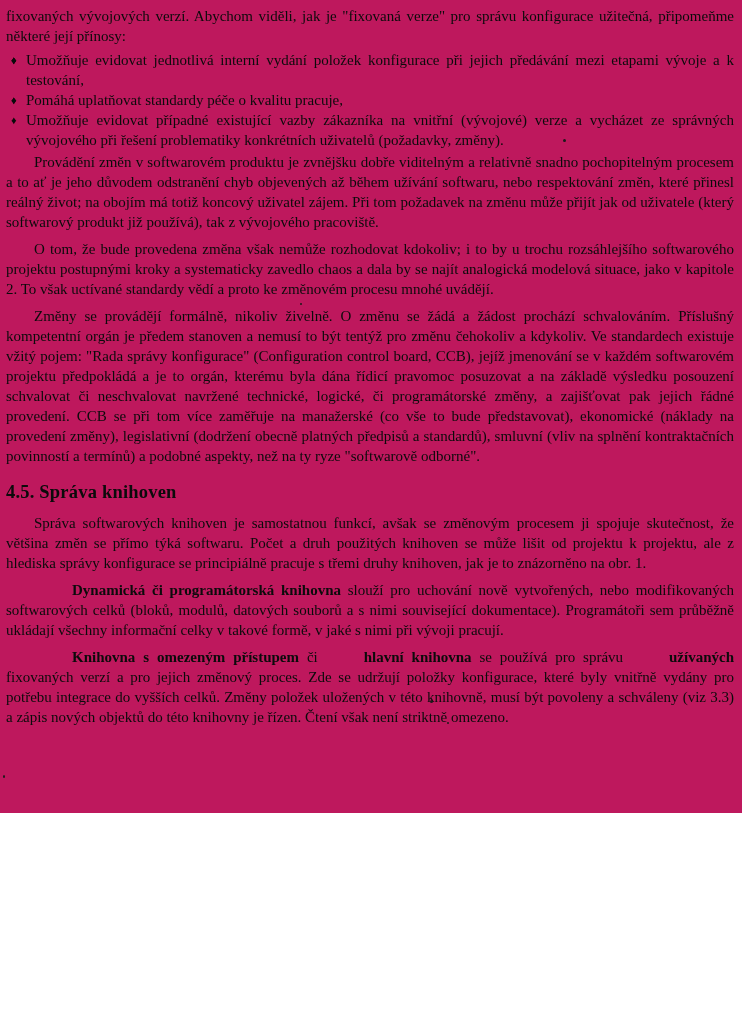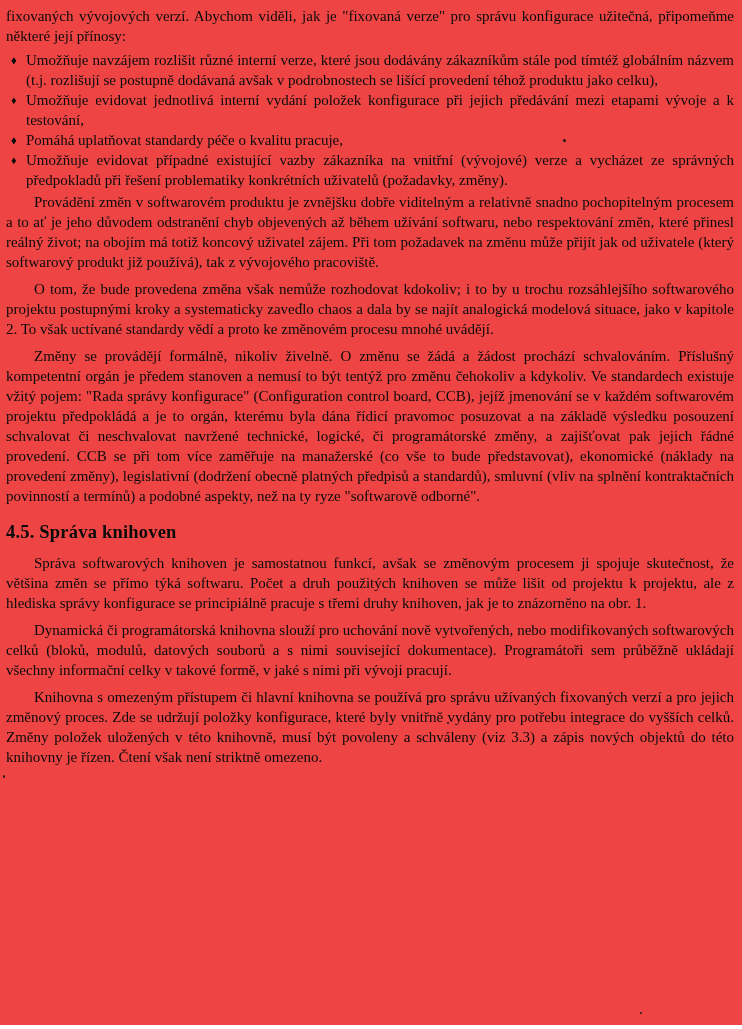--- a/index.html
+++ b/index.html
@@ -3,24 +3,24 @@
 <meta charset="utf-8">
 <style>
   html, body {
     margin: 0;
     padding: 0;
     background: #ffffff;
   }
   .page {
     position: relative;
     width: 742px;
-    height: 1025px;
+    height: 813px;
     box-sizing: border-box;
     padding: 6px 8px 0 6px;
-    background: #ef4444;
+    background: #be185d;
     color: #0b0b0b;
     font-family: "Liberation Serif", "DejaVu Serif", serif;
     font-size: 15px;
     line-height: 20px;
     overflow: hidden;
     text-align: justify;
   }
   .para {
     margin: 0 0 7px 0;
     text-indent: 28px;
@@ -48,21 +48,22 @@
   }
   h2.sec-heading {
     font-size: 18.5px;
     line-height: 24px;
     font-weight: bold;
     margin: 14px 0 9px 0;
     text-align: left;
     letter-spacing: 0.2px;
   }
   b.lead {
-    font-weight: normal;
+    font-weight: bold;
+    margin-left: 38px;
   }
   .speck {
     position: absolute;
     width: 3px;
     height: 3px;
     background: #1a1a1a;
     border-radius: 50%;
   }
   .speck.s1 { left: 563px; top: 139px; }
   .speck.s2 { left: 300px; top: 303px; width: 2px; height: 2px; }
@@ -77,36 +78,35 @@
 <div class="page">
 
   <p class="para no-indent">fixovaných vývojových verzí. Abychom viděli, jak je "fixovaná verze" pro správu konfigurace užitečná, připomeňme některé její přínosy:</p>
 
   <ul class="bullets">
     <li>
       <span class="bmark">♦</span>
     </li>
     <li>
       <span class="bmark">♦</span>
-      <span>Umožňuje navzájem rozlišit různé interní verze, které jsou dodávány zákazníkům stále pod tímtéž globálním názvem (t.j. rozlišují se postupně dodávaná avšak v podrobnostech se lišící provedení téhož produktu jako celku),</span>
     </li>
     <li>
       <span class="bmark">♦</span>
       <span>Umožňuje evidovat jednotlivá interní vydání položek konfigurace při jejich předávání mezi etapami vývoje a k testování,</span>
     </li>
     <li>
       <span class="bmark">♦</span>
     </li>
     <li>
       <span class="bmark">♦</span>
       <span>Pomáhá uplatňovat standardy péče o kvalitu pracuje,</span>
     </li>
     <li>
       <span class="bmark">♦</span>
-      <span>Umožňuje evidovat případné existující vazby zákazníka na vnitřní (vývojové) verze a vycházet ze správných předpokladů při řešení problematiky konkrétních uživatelů (požadavky, změny).</span>
+      <span>Umožňuje evidovat případné existující vazby zákazníka na vnitřní (vývojové) verze a vycházet ze správných vývojového při řešení problematiky konkrétních uživatelů (požadavky, změny).</span>
     </li>
   </ul>
 
 
   <p class="para">Provádění změn v softwarovém produktu je zvnějšku dobře viditelným a relativně snadno pochopitelným procesem a to ať je jeho důvodem odstranění chyb objevených až během užívání softwaru, nebo respektování změn, které přinesl reálný život; na obojím má totiž koncový uživatel zájem. Při tom požadavek na změnu může přijít jak od uživatele (který softwarový produkt již používá), tak z vývojového pracoviště.</p>
   <p class="para">O tom, že bude provedena změna však nemůže rozhodovat kdokoliv; i to by u trochu rozsáhlejšího softwarového projektu postupnými kroky a systematicky zavedlo chaos a dala by se najít analogická modelová situace, jako v kapitole 2. To však uctívané standardy vědí a proto ke změnovém procesu mnohé uvádějí.</p>
   <p class="para">Změny se provádějí formálně, nikoliv živelně. O změnu se žádá a žádost prochází schvalováním. Příslušný kompetentní orgán je předem stanoven a nemusí to být tentýž pro změnu čehokoliv a kdykoliv. Ve standardech existuje vžitý pojem: "Rada správy konfigurace" (Configuration control board, CCB), jejíž jmenování se v každém softwarovém projektu předpokládá a je to orgán, kterému byla dána řídicí pravomoc posuzovat a na základě výsledku posouzení schvalovat či neschvalovat navržené technické, logické, či programátorské změny, a zajišťovat pak jejich řádné provedení. CCB se při tom více zaměřuje na manažerské (co vše to bude představovat), ekonomické (náklady na provedení změny), legislativní (dodržení obecně platných předpisů a standardů), smluvní (vliv na splnění kontraktačních povinností a termínů) a podobné aspekty, než na ty ryze "softwarově odborné".</p>
 
   <h2 class="sec-heading">4.5. Správa knihoven</h2>
 

